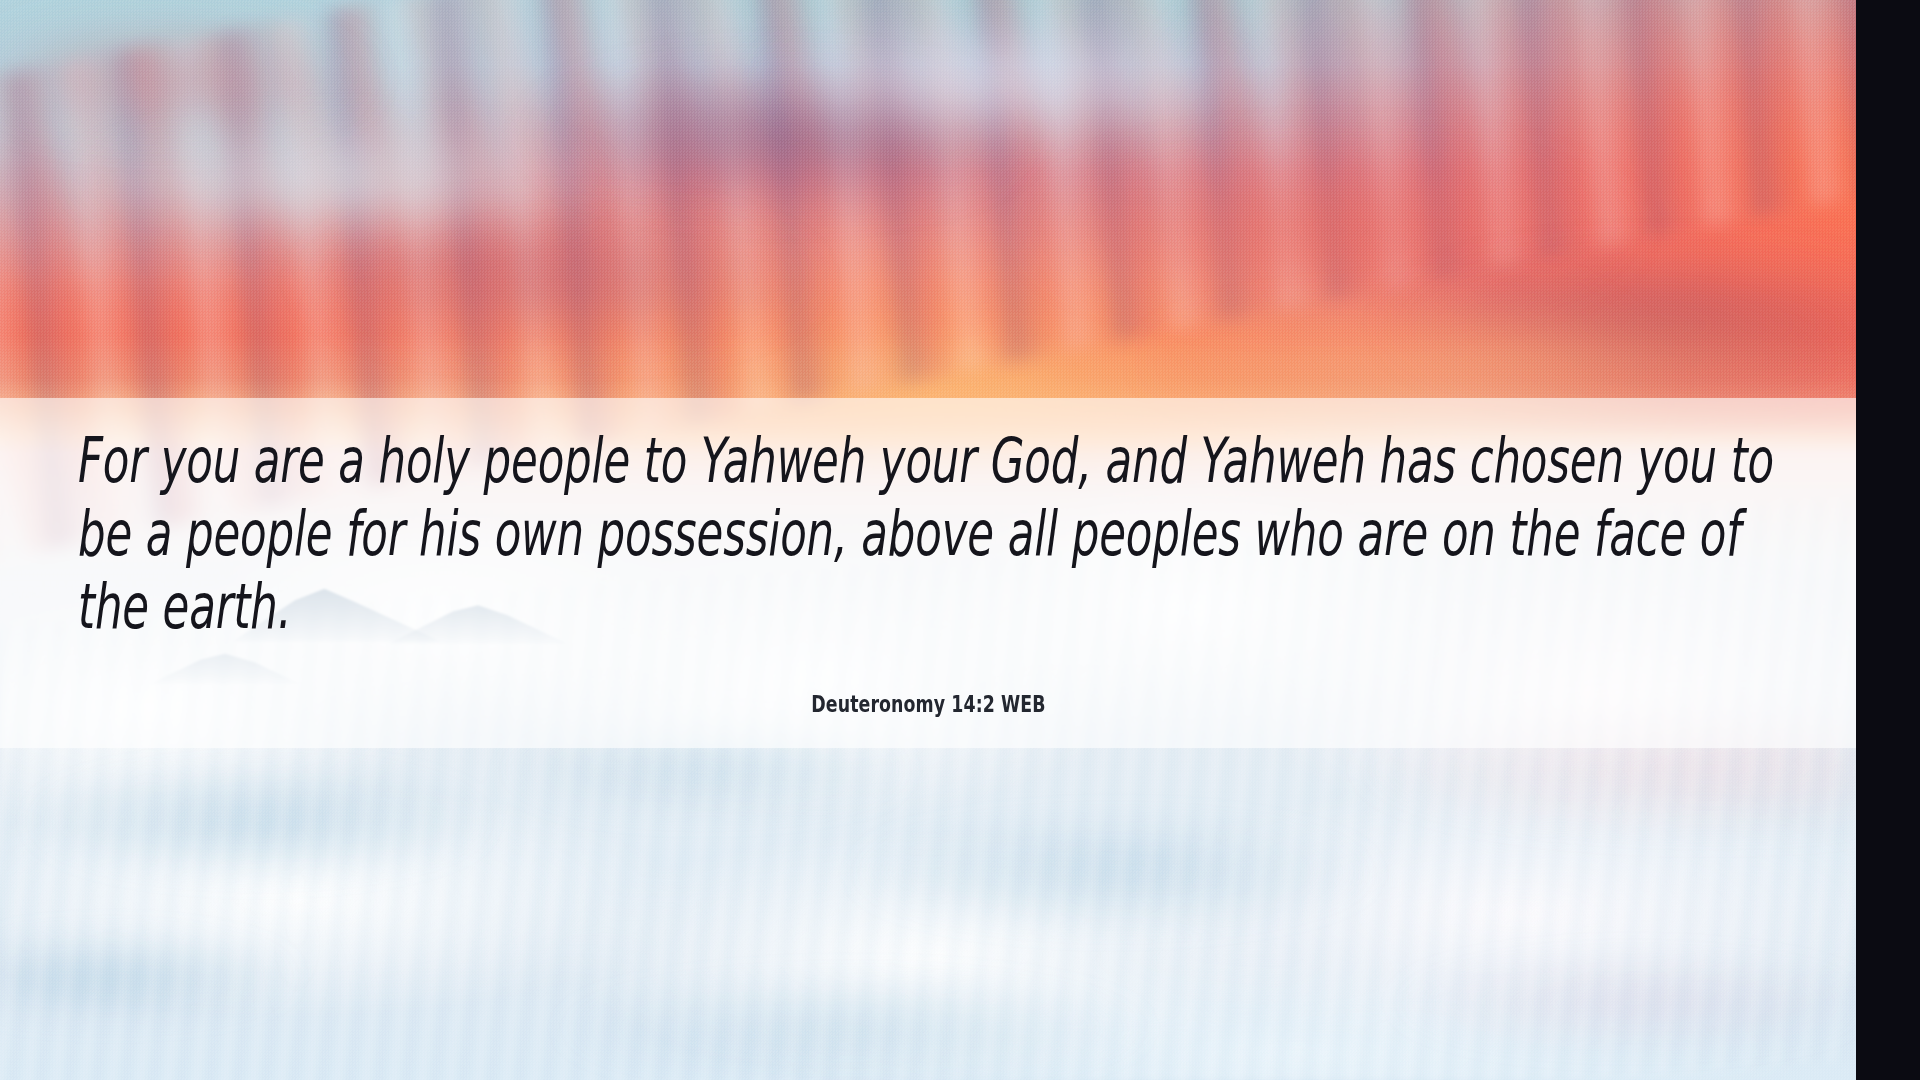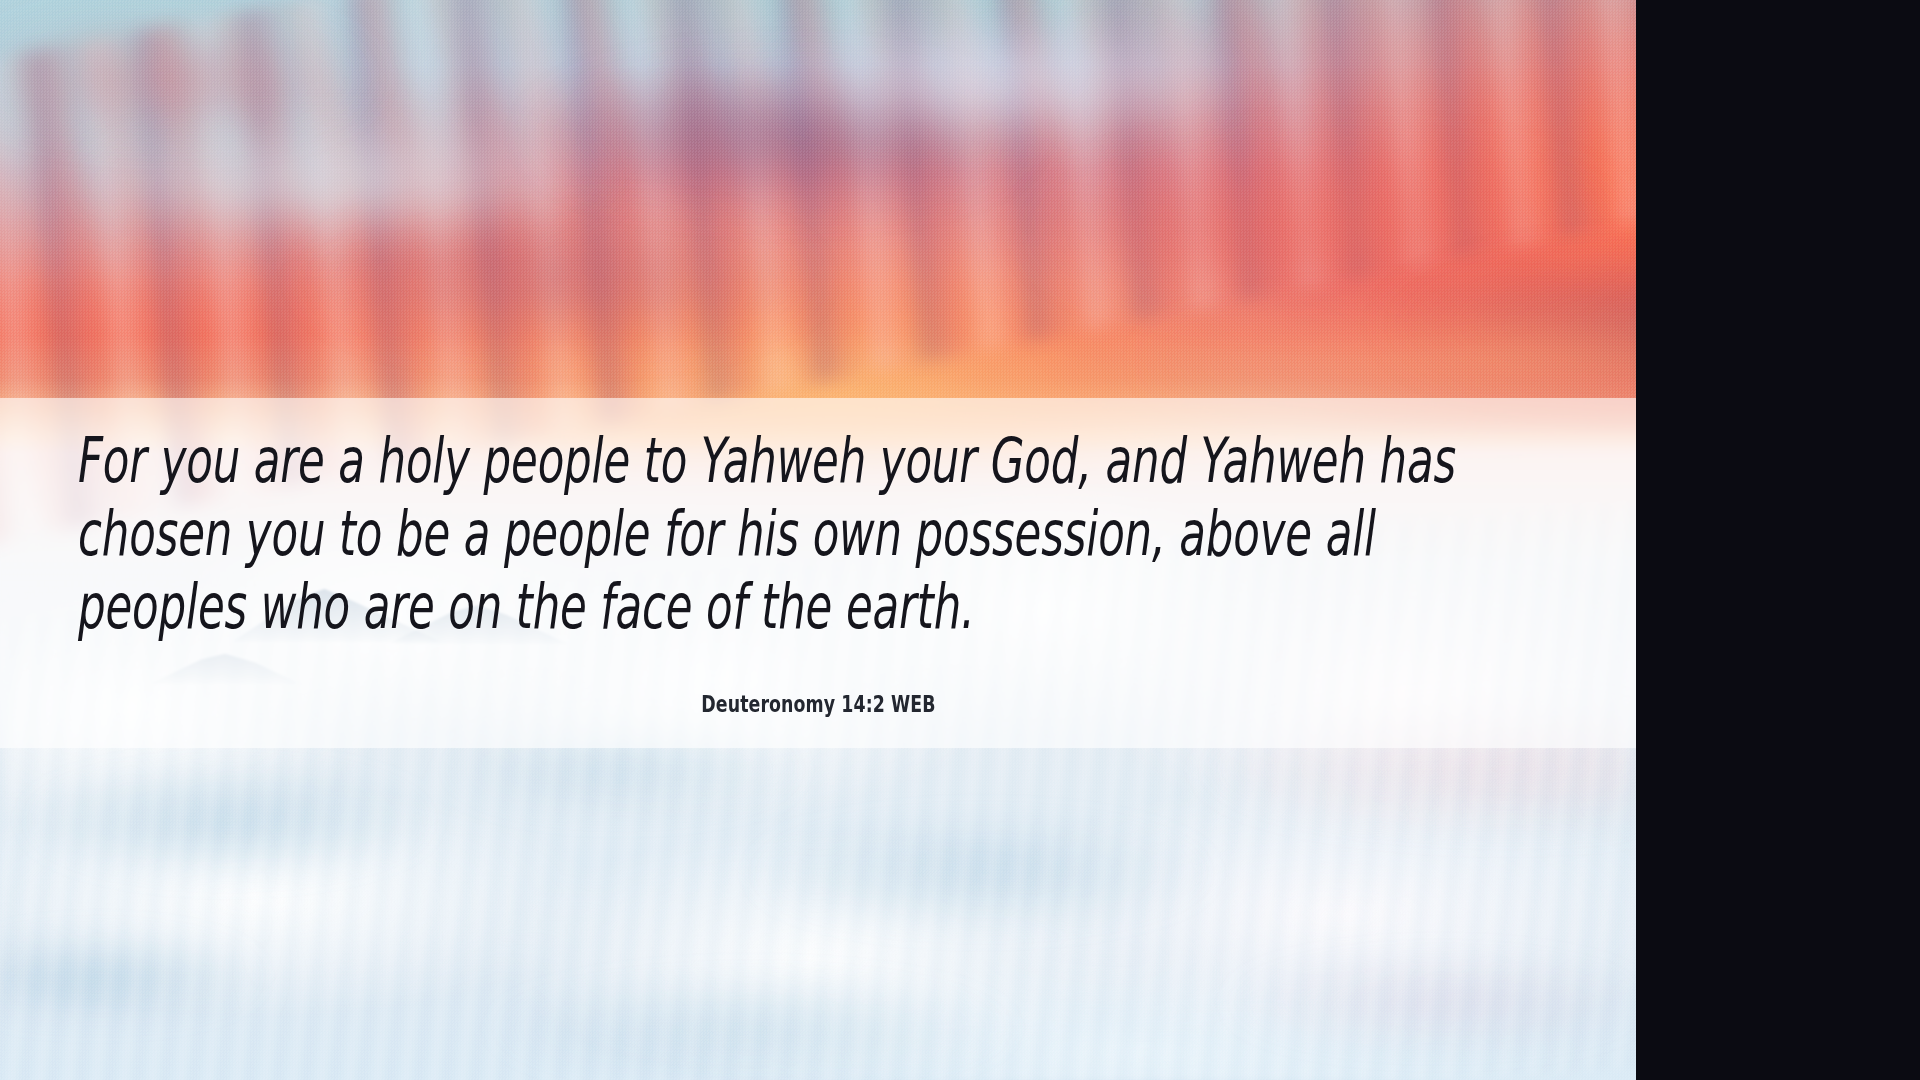--- a/index.html
+++ b/index.html
@@ -6,21 +6,21 @@
     margin: 0;
     padding: 0;
     width: 1920px;
     height: 1080px;
     overflow: hidden;
     background: #0b0b12;
   }
 
   #stage {
     position: relative;
-    width: 1636px;
+    width: 1856px;
     height: 1080px;
     overflow: hidden;
     font-family: "Liberation Sans", sans-serif;
   }
 
   
   .photo {
     position: absolute;
     inset: 0;
     overflow: hidden;

